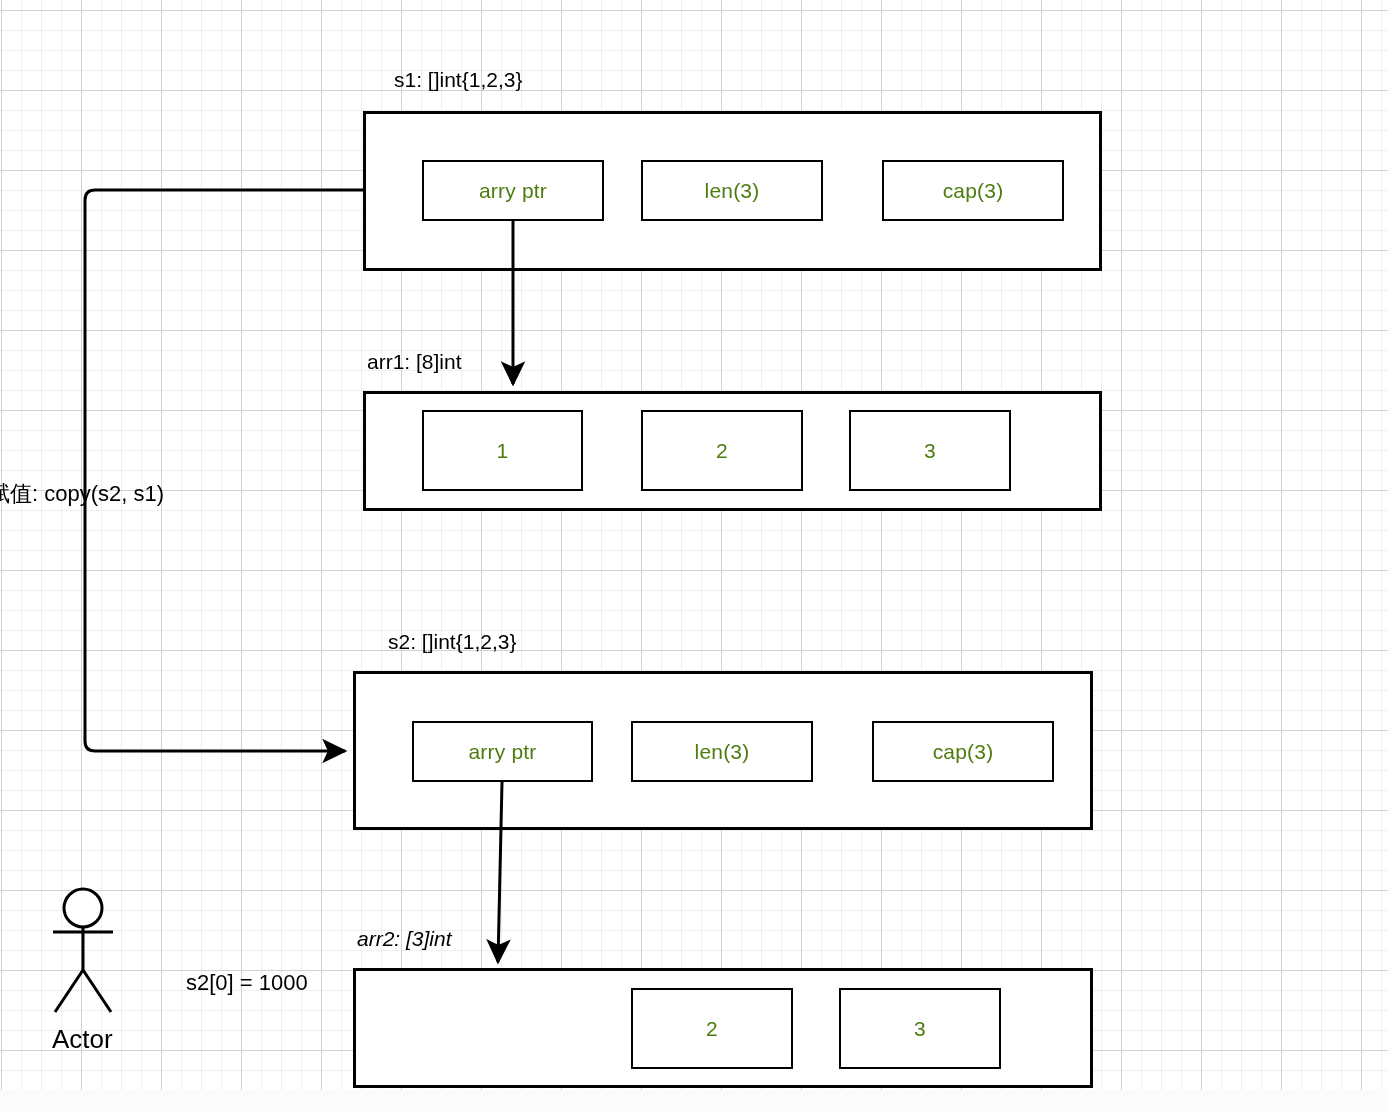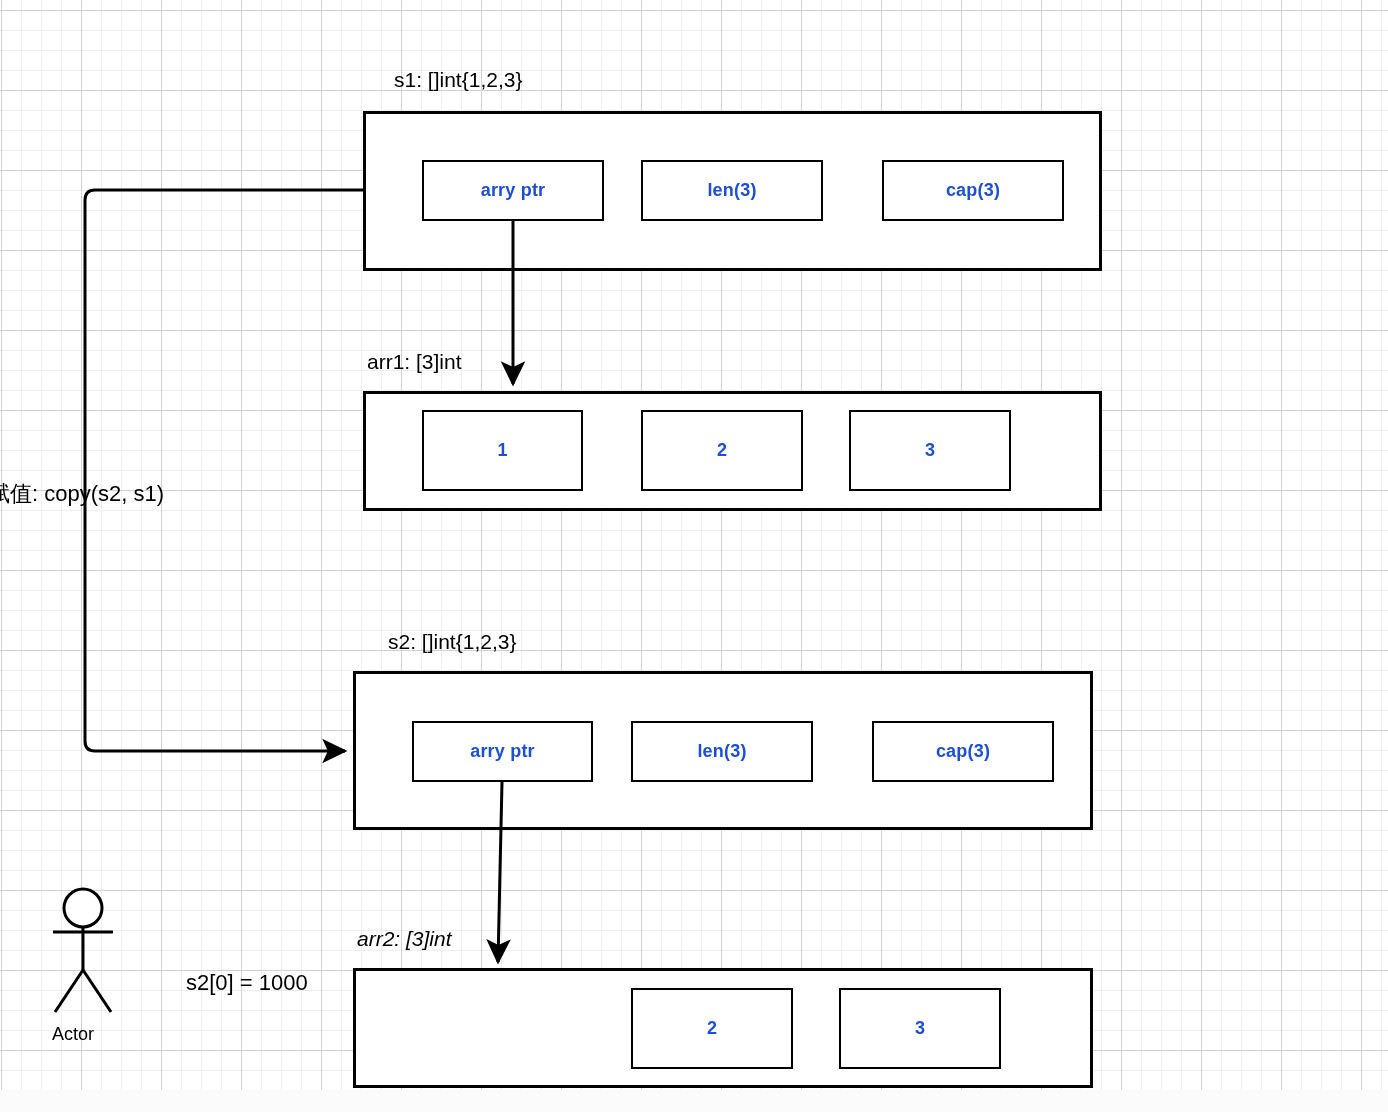--- a/index.html
+++ b/index.html
@@ -44,24 +44,23 @@
     background: #ffffff;
   }
   .cell {
     position: absolute;
     box-sizing: border-box;
     border: 2px solid #000000;
     background: #ffffff;
     display: flex;
     align-items: center;
     justify-content: center;
-    font-size: 18px;
-    color: #1d4ed8;
+    font-size: 21px;
+    color: #4d7c0f;
     letter-spacing: .2px;
-    font-weight: bold;
   }
   .caption {
     position: absolute;
     font-size: 21px;
     color: #000000;
     white-space: nowrap;
   }
   .free-label {
     position: absolute;
     font-size: 22px;
@@ -72,40 +71,40 @@
     position: absolute;
     left: 0;
     top: 0;
     width: 1388px;
     height: 1112px;
     overflow: visible;
     pointer-events: none;
   }
   .actor-label {
     position: absolute;
-    font-size: 18px;
+    font-size: 26px;
     color: #000000;
     white-space: nowrap;
   }
 </style>
 </head>
 <body>
 
 <div id="canvas">
 
   <div class="caption" style="left:394px; top:68px;">s1: []int{1,2,3}</div>
 
   <div class="outer-box" style="left:363px; top:111px; width:739px; height:160px;">
   </div>
 
   <div class="cell" style="left:422px; top:160px; width:182px; height:61px;">arry ptr</div>
   <div class="cell" style="left:641px; top:160px; width:182px; height:61px;">len(3)</div>
   <div class="cell" style="left:882px; top:160px; width:182px; height:61px;">cap(3)</div>
 
-  <div class="caption" style="left:367px; top:350px;">arr1: [3]int</div>
+  <div class="caption" style="left:367px; top:350px;">arr1: [8]int</div>
 
   <div class="outer-box" style="left:363px; top:391px; width:739px; height:120px;">
   </div>
 
   <div class="cell" style="left:422px; top:410px; width:161px; height:81px;">1</div>
   <div class="cell" style="left:641px; top:410px; width:162px; height:81px;">2</div>
   <div class="cell" style="left:849px; top:410px; width:162px; height:81px;">3</div>
 
   <div class="free-label" style="left:-12px; top:479px;">赋值: copy(s2, s1)</div>
 

